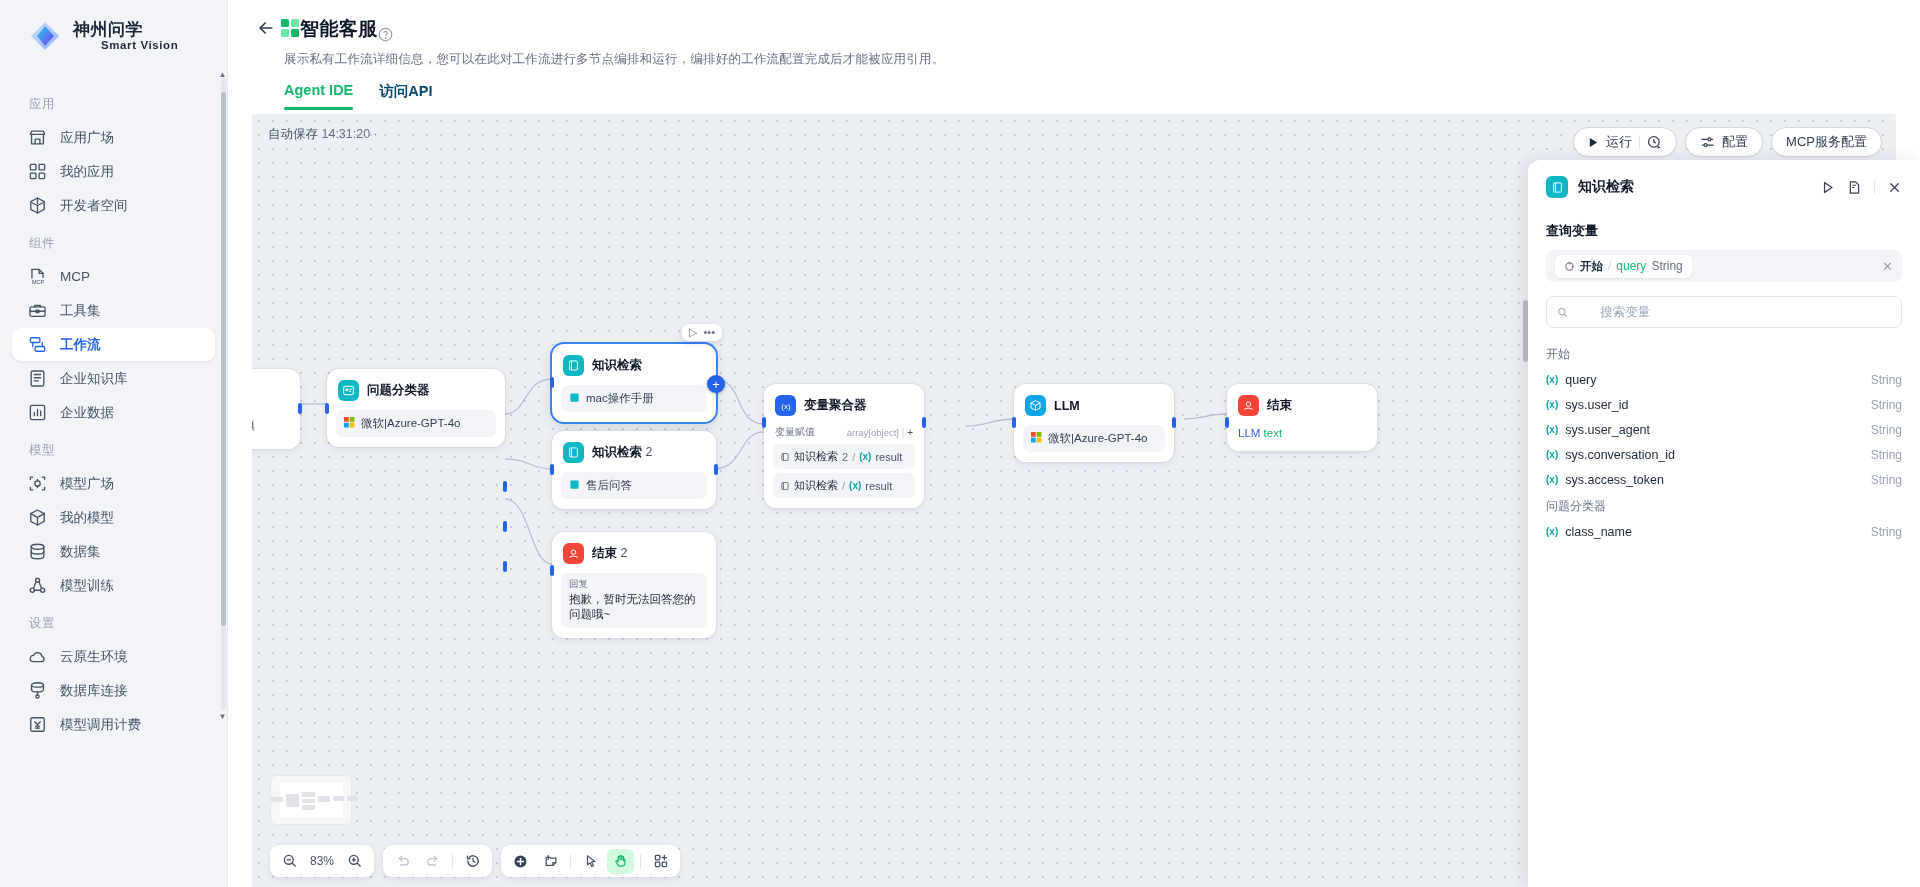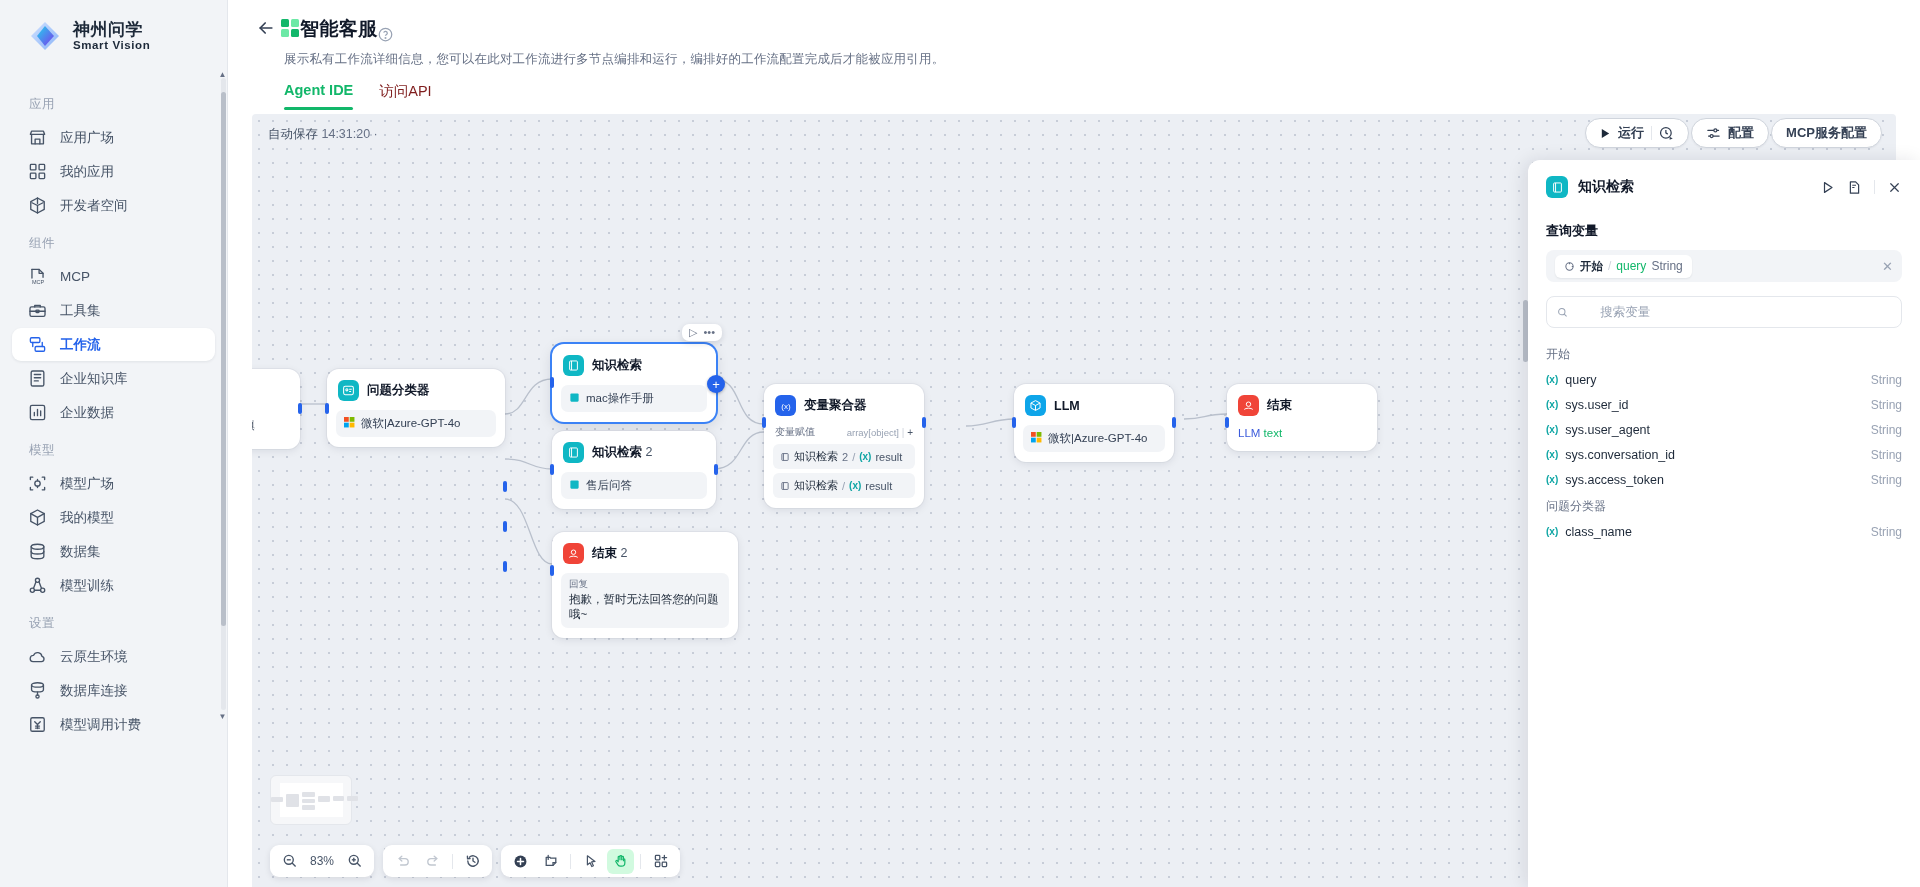--- a/index.html
+++ b/index.html
@@ -16,21 +16,21 @@
     display: flex; flex-direction: column; position: relative;
     border-right: 1px solid #e4e7ec; flex: none;
   }
   .brand {
     height: 72px; display: flex; align-items: center; gap: 11px;
     padding: 0 0 0 28px; background: #f2f4f7;
   }
   .brand-logo { width: 34px; height: 34px; flex: none; position: relative; }
   .brand-text { line-height: 1.08; }
   .brand-cn { font-size: 17px; font-weight: 700; color: #1d2939; letter-spacing: .5px; }
-  .brand-en { font-size: 11.5px; font-weight: 700; color: #1d2939; letter-spacing: .6px; }
+  .brand-en { font-size: 11.5px; font-weight: 700; color: #1d2939; letter-spacing: .6px; margin-left: 28px; }
 
   .nav {
     flex: 1; overflow: hidden; padding: 12px 12px 0 12px; position: relative;
   }
   .nav-group-title {
     font-size: 12.5px; color: #98a2b3; padding: 12px 0 7px 17px; letter-spacing: .5px;
   }
   .nav-item {
     display: flex; align-items: center; gap: 13px;
     height: 33px; padding: 0 12px 0 16px; margin: 1px 0;
@@ -59,22 +59,22 @@
   .page-head { padding: 14px 24px 0 24px; flex: none; }
   .title-row { display: flex; align-items: flex-end; gap: 0; }
   .back-btn { width: 28px; height: 28px; display: flex; align-items: center;
     justify-content: center; border-radius: 6px; cursor: pointer; color: #344054; }
   .title-icon { width: 20px; height: 20px; display: block; }
   .page-title { font-size: 19px; font-weight: 700; color: #101828; letter-spacing: .4px; }
   .help-icon { color: #98a2b3; width: 15px; height: 15px; cursor: pointer; }
   .page-desc { font-size: 12.5px; color: #667085; margin: 9px 0 0 32px; letter-spacing: .2px; }
 
   .tabs { display: flex; gap: 26px; margin: 14px 0 0 32px; }
-  .tab { font-size: 14.5px; color: #7f1d1d; padding-bottom: 9px; cursor: pointer;
-    position: relative; font-weight: 400; }
+  .tab { font-size: 14.5px; color: #0c4a6e; padding-bottom: 9px; cursor: pointer;
+    position: relative; font-weight: 700; }
   .tab.active { color: #12b76a; font-weight: 700; }
   .tab.active:after {
     content: ""; position: absolute; left: 0; right: 0; bottom: 0;
     height: 3px; background: #12b76a; border-radius: 2px;
   }
 
   
   .canvas-wrap {
     flex: 1; margin: 4px 24px 0 24px; position: relative; overflow: hidden;
     border-radius: 4px 4px 0 0;
@@ -85,21 +85,21 @@
     background-image: radial-gradient(circle, #c7cdd8 1px, transparent 1px);
     background-size: 14px 14px;
   }
   .autosave {
     position: absolute; left: 16px; top: 12px; font-size: 12.5px; color: #667085;
     z-index: 5;
   }
   .autosave b { font-weight: 400; color: #475467; }
 
   .top-actions {
-    position: absolute; right: 14px; top: 4px; display: flex; gap: 2px; z-index: 6; font-weight: bold;
+    position: absolute; right: 14px; top: 13px; display: flex; gap: 8px; z-index: 6;
   }
   .btn {
     height: 30px; display: flex; align-items: center; gap: 7px;
     background: #fff; border: 1px solid #d0d5dd; border-radius: 16px;
     padding: 0 14px; font-size: 13px; color: #344054; cursor: pointer;
     box-shadow: 0 1px 2px rgba(16,24,40,.05); white-space: nowrap;
   }
   .btn .sep { width: 1px; height: 14px; background: #e4e7ec; }
   .btn svg { display: block; }
 
@@ -560,21 +560,21 @@
                     <rect x="2" y="2" width="12" height="12" rx="1.5"></rect>
                   </svg>
               </span>
               <span>售后问答</span>
             </div>
           </div>
           <span class="port l" style="top:33px;"></span>
           <span class="port r" style="top:33px;"></span>
         </div>
 
-        <div class="node" style="left:300px; top:418px; width:186px;">
+        <div class="node" style="left:300px; top:418px; width:164px;">
           <div class="node-head">
             <span class="node-ico" style="background:#f04438;">
               <svg width="13" height="13" viewBox="0 0 20 20" fill="none" stroke="#fff" stroke-width="1.5">
                 <circle cx="10" cy="8" r="3.4"></circle>
                   <path d="M3.5 16c2-2.5 11-2.5 13 0"></path>
               </svg>
             </span>
             <span class="node-title">
               <span>结束</span>
               <span class="n">2</span>

